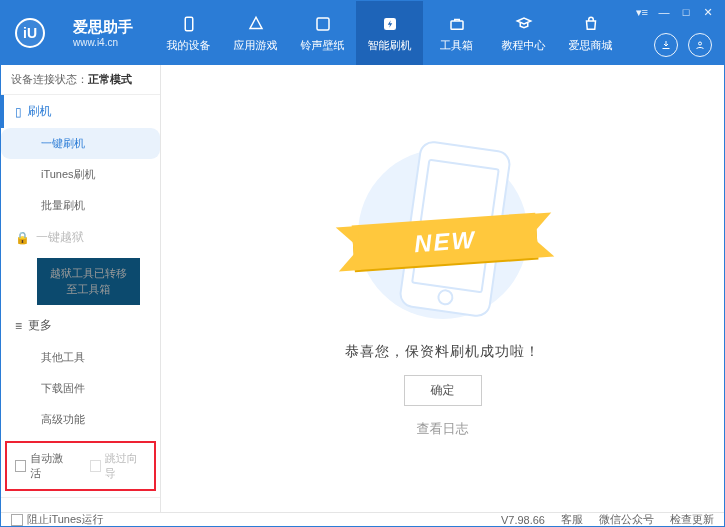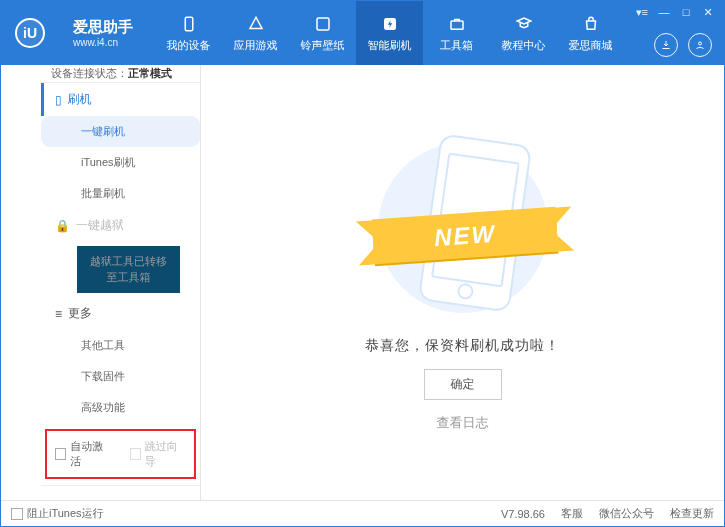--- a/index.html
+++ b/index.html
@@ -13,21 +13,21 @@
 .logo-sub { font-size: 10px; opacity: 0.85; }
 .nav { display: flex; margin-left: 8px; }
 .nav-item { width: 67px; display: flex; flex-direction: column; align-items: center; justify-content: center; cursor: pointer; font-size: 11px; gap: 4px; }
 .nav-item.active { background: #1e64b8; }
 .nav-icon { width: 22px; height: 20px; display: flex; align-items: center; justify-content: center; }
 .win-controls { position: absolute; top: 3px; right: 6px; display: flex; gap: 2px; }
 .win-btn { width: 20px; height: 16px; display: flex; align-items: center; justify-content: center; cursor: pointer; font-size: 11px; opacity: 0.9; }
 .round-btns { position: absolute; right: 12px; bottom: 8px; display: flex; gap: 10px; }
 .round-btn { width: 24px; height: 24px; border: 1.5px solid rgba(255,255,255,0.9); border-radius: 50%; display: flex; align-items: center; justify-content: center; cursor: pointer; }
 
-.body { flex: 1; display: flex; overflow: hidden; padding-left: 40px; }
+.body { flex: 1; display: flex; overflow: hidden; }
 .sidebar { width: 160px; border-right: 1px solid #e5e5e5; display: flex; flex-direction: column; }
 .status-bar { height: 32px; border-bottom: 1px solid #eee; display: flex; align-items: center; padding: 0 10px; font-size: 11px; color: #666; }
 .status-bar b { color: #333; font-weight: bold; }
 .section-head { display: flex; align-items: center; gap: 6px; padding: 8px 14px; color: #555; font-size: 12px; }
 .section-head.active { color: #2b7cd6; border-left: 3px solid #2b7cd6; padding-left: 11px; }
 .side-item { padding: 8px 10px 8px 40px; font-size: 11px; color: #666; cursor: pointer; }
 .side-item.active { background: #e9f2fc; color: #2b7cd6; border-radius: 9px; }
 .jailbreak-note { margin: 4px 20px 4px 36px; background: #0c4a6e; color: #999; padding: 8px 8px; font-size: 11px; line-height: 1.4; text-align: center; }
 .highlight-box { margin: 6px 4px; border: 2px solid #e23; padding: 8px 8px; display: flex; gap: 18px; align-items: center; }
 .cb { display: flex; align-items: center; gap: 4px; font-size: 11px; color: #666; }
@@ -42,21 +42,21 @@
 .phone::before { content:""; position:absolute; top:16px; left:8px; right:8px; bottom:22px; border:2px solid #d5e6fb; border-radius:3px; }
 .phone::after { content:""; position:absolute; bottom:5px; left:50%; transform:translateX(-50%); width:12px; height:12px; border:2px solid #d5e6fb; border-radius:50%; }
 .ribbon { position: absolute; top: 80px; left: 10px; right: 6px; height: 45px; background: #ffc83d; transform: rotate(-4deg); display:flex; align-items:center; justify-content:center; color:#fff; font-weight:bold; font-size:24px; font-style:italic; letter-spacing:2px; box-shadow: 0 2px 0 #e5a900; }
 .ribbon::before, .ribbon::after { content:""; position:absolute; width:0; height:0; border:22px solid #ffc83d; }
 .ribbon::before { left:-16px; border-left-color:transparent; border-right-width:0; }
 .ribbon::after { right:-16px; border-right-color:transparent; border-left-width:0; }
 .success-msg { font-size: 14px; color: #444; letter-spacing: 1px; }
 .ok-btn { border:1px solid #ccc; background:#fff; padding:6px 26px; cursor:pointer; font-size:12px; color:#555; }
 .view-log { color:#999; font-size:13px; cursor:pointer; }
 
-.footer { height: 26px; border-top:1px solid #e5e5e5; display:flex; align-items:center; padding:0 10px; font-size:11px; color:#666; justify-content:space-between; }
+.footer { height: 14px; border-top:1px solid #e5e5e5; display:flex; align-items:center; padding:0 10px; font-size:11px; color:#666; justify-content:space-between; }
 .footer-left { display:flex; align-items:center; gap:5px; }
 .footer-right { display:flex; align-items:center; gap:16px; }
 .footer-right span { cursor:pointer; }
 </style>
 </head>
 <body>
 
 <div class="window">
   <div class="header">
     <div class="logo-block">

